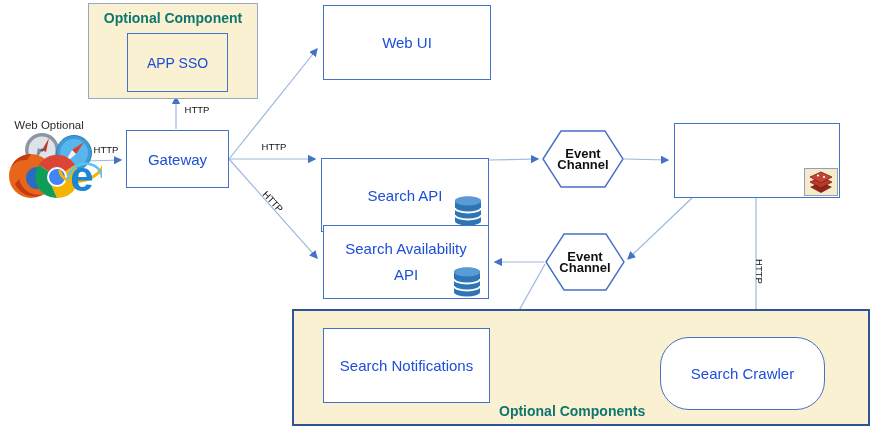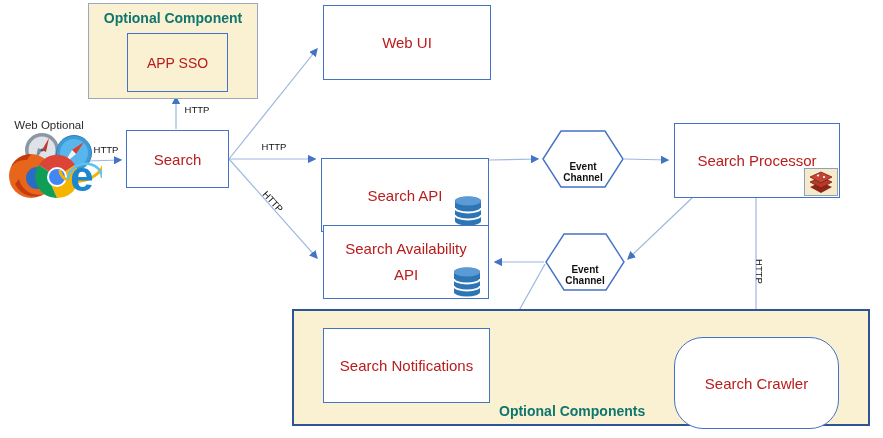--- a/index.html
+++ b/index.html
@@ -6,21 +6,21 @@
   body { font-family:"Liberation Sans", sans-serif; background:#fff; }
   .canvas {
     position:relative; width:883px; height:438px; background:#ffffff;
     overflow:hidden; color:#1F1F1F;
   }
   svg.layer { position:absolute; left:0; top:0; width:883px; height:438px; }
 
   .node {
     position:absolute; background:#fff; border:1.5px solid #4472C4;
     display:flex; align-items:center; justify-content:center;
-    font-size:15px; color:#b91c1c; text-align:center;
+    font-size:15px; color:#1d4ed8; text-align:center;
   }
   .container-box {
     position:absolute; background:#FAF0D2;
   }
   .cc-title { font-weight:bold; font-size:14px; color:#0f766e; }
 
   .optional-component { left:88px; top:3px; width:170px; height:96px;
     border:1.5px solid #9AA7BC; text-align:center; padding-top:5px; }
   .app-sso { left:127px; top:33px; width:101px; height:59px;
     background:#FAF0D2; font-size:14px; }
@@ -28,25 +28,25 @@
   .web-ui { left:323px; top:5px; width:168px; height:75px; }
   .search-api { left:321px; top:121px; width:168px; height:74px;margin-top:37px; }
   .search-processor { left:674px; top:123px; width:166px; height:75px; }
   .search-availability { left:323px; top:225px; width:166px; height:74px;
     flex-direction:column; line-height:26px; }
   .optional-components { left:292px; top:309px; width:578px; height:117px;
     border:2px solid #2F5496; }
   .oc-label { position:absolute; left:205px; bottom:5px; width:170px;
     text-align:left; }
   .search-notifications { left:323px; top:328px; width:167px; height:75px;text-align:center; }
-  .search-crawler { left:674px; top:337px; width:165px; height:92px;border-radius:29px; }
+  .search-crawler { left:660px; top:337px; width:165px; height:73px;border-radius:29px; }
 
   .hex-text {
     position:absolute; width:70px; text-align:center;
-    font-size:10px; font-weight:600; line-height:11px; color:#111;margin-top:13px;
+    font-size:13px; font-weight:600; line-height:11px; color:#111;
   }
   .hex1 { left:548px; top:148px; }
   .hex2 { left:550px; top:251px; }
 
   .edge-label {
     position:absolute; font-size:9.5px; color:#111; width:34px;
     text-align:center; background:transparent;
   }
   .el-browser { left:89px; top:144px; }
   .el-sso { left:180px; top:104px; }
@@ -106,39 +106,38 @@
 
   <div class="container-box optional-components">
     <span class="cc-title oc-label">Optional Components</span>
   </div>
 
   <div class="node app-sso">
     <span>APP SSO</span>
   </div>
 
   <div class="node gateway">
-    <span>Search</span>
+    <span>Gateway</span>
   </div>
 
   <div class="node web-ui">
     <span>Web UI</span>
   </div>
 
   <div class="node search-api">
     <span>Search API</span>
     <svg class="db-icon db-api" width="28" height="32" viewBox="0 0 28 32">
       <path d="M1,6 a13,4.5 0 0 1 26,0 v20 a13,4.5 0 0 1 -26,0 z" fill="#2E75B6"></path>
       <ellipse cx="14" cy="6" rx="13" ry="4.5" fill="#5B9BD5"></ellipse>
       <path d="M1,13 a13,4.5 0 0 0 26,0" stroke="#fff" stroke-width="1.8" fill="none"></path>
       <path d="M1,20 a13,4.5 0 0 0 26,0" stroke="#fff" stroke-width="1.8" fill="none"></path>
     </svg>
   </div>
 
   <div class="node search-processor">
-    <span>Search Processor</span>
     <div class="redis-chip">
       <svg width="26" height="24" viewBox="0 0 26 24">
         <polygon points="13,12 24,17 13,23 2,17" fill="#8F2418"></polygon>
         <polygon points="13,7 24,12 13,18 2,12" fill="#B7392B" stroke="#7F1F14" stroke-width="0.8"></polygon>
         <polygon points="13,2 24,7 13,13 2,7" fill="#C44538" stroke="#7F1F14" stroke-width="0.8"></polygon>
         <circle cx="10" cy="5.5" r="1.1" fill="#fff"></circle>
         <circle cx="16" cy="7" r="1.1" fill="#fff"></circle>
       </svg>
     </div>
   </div>

